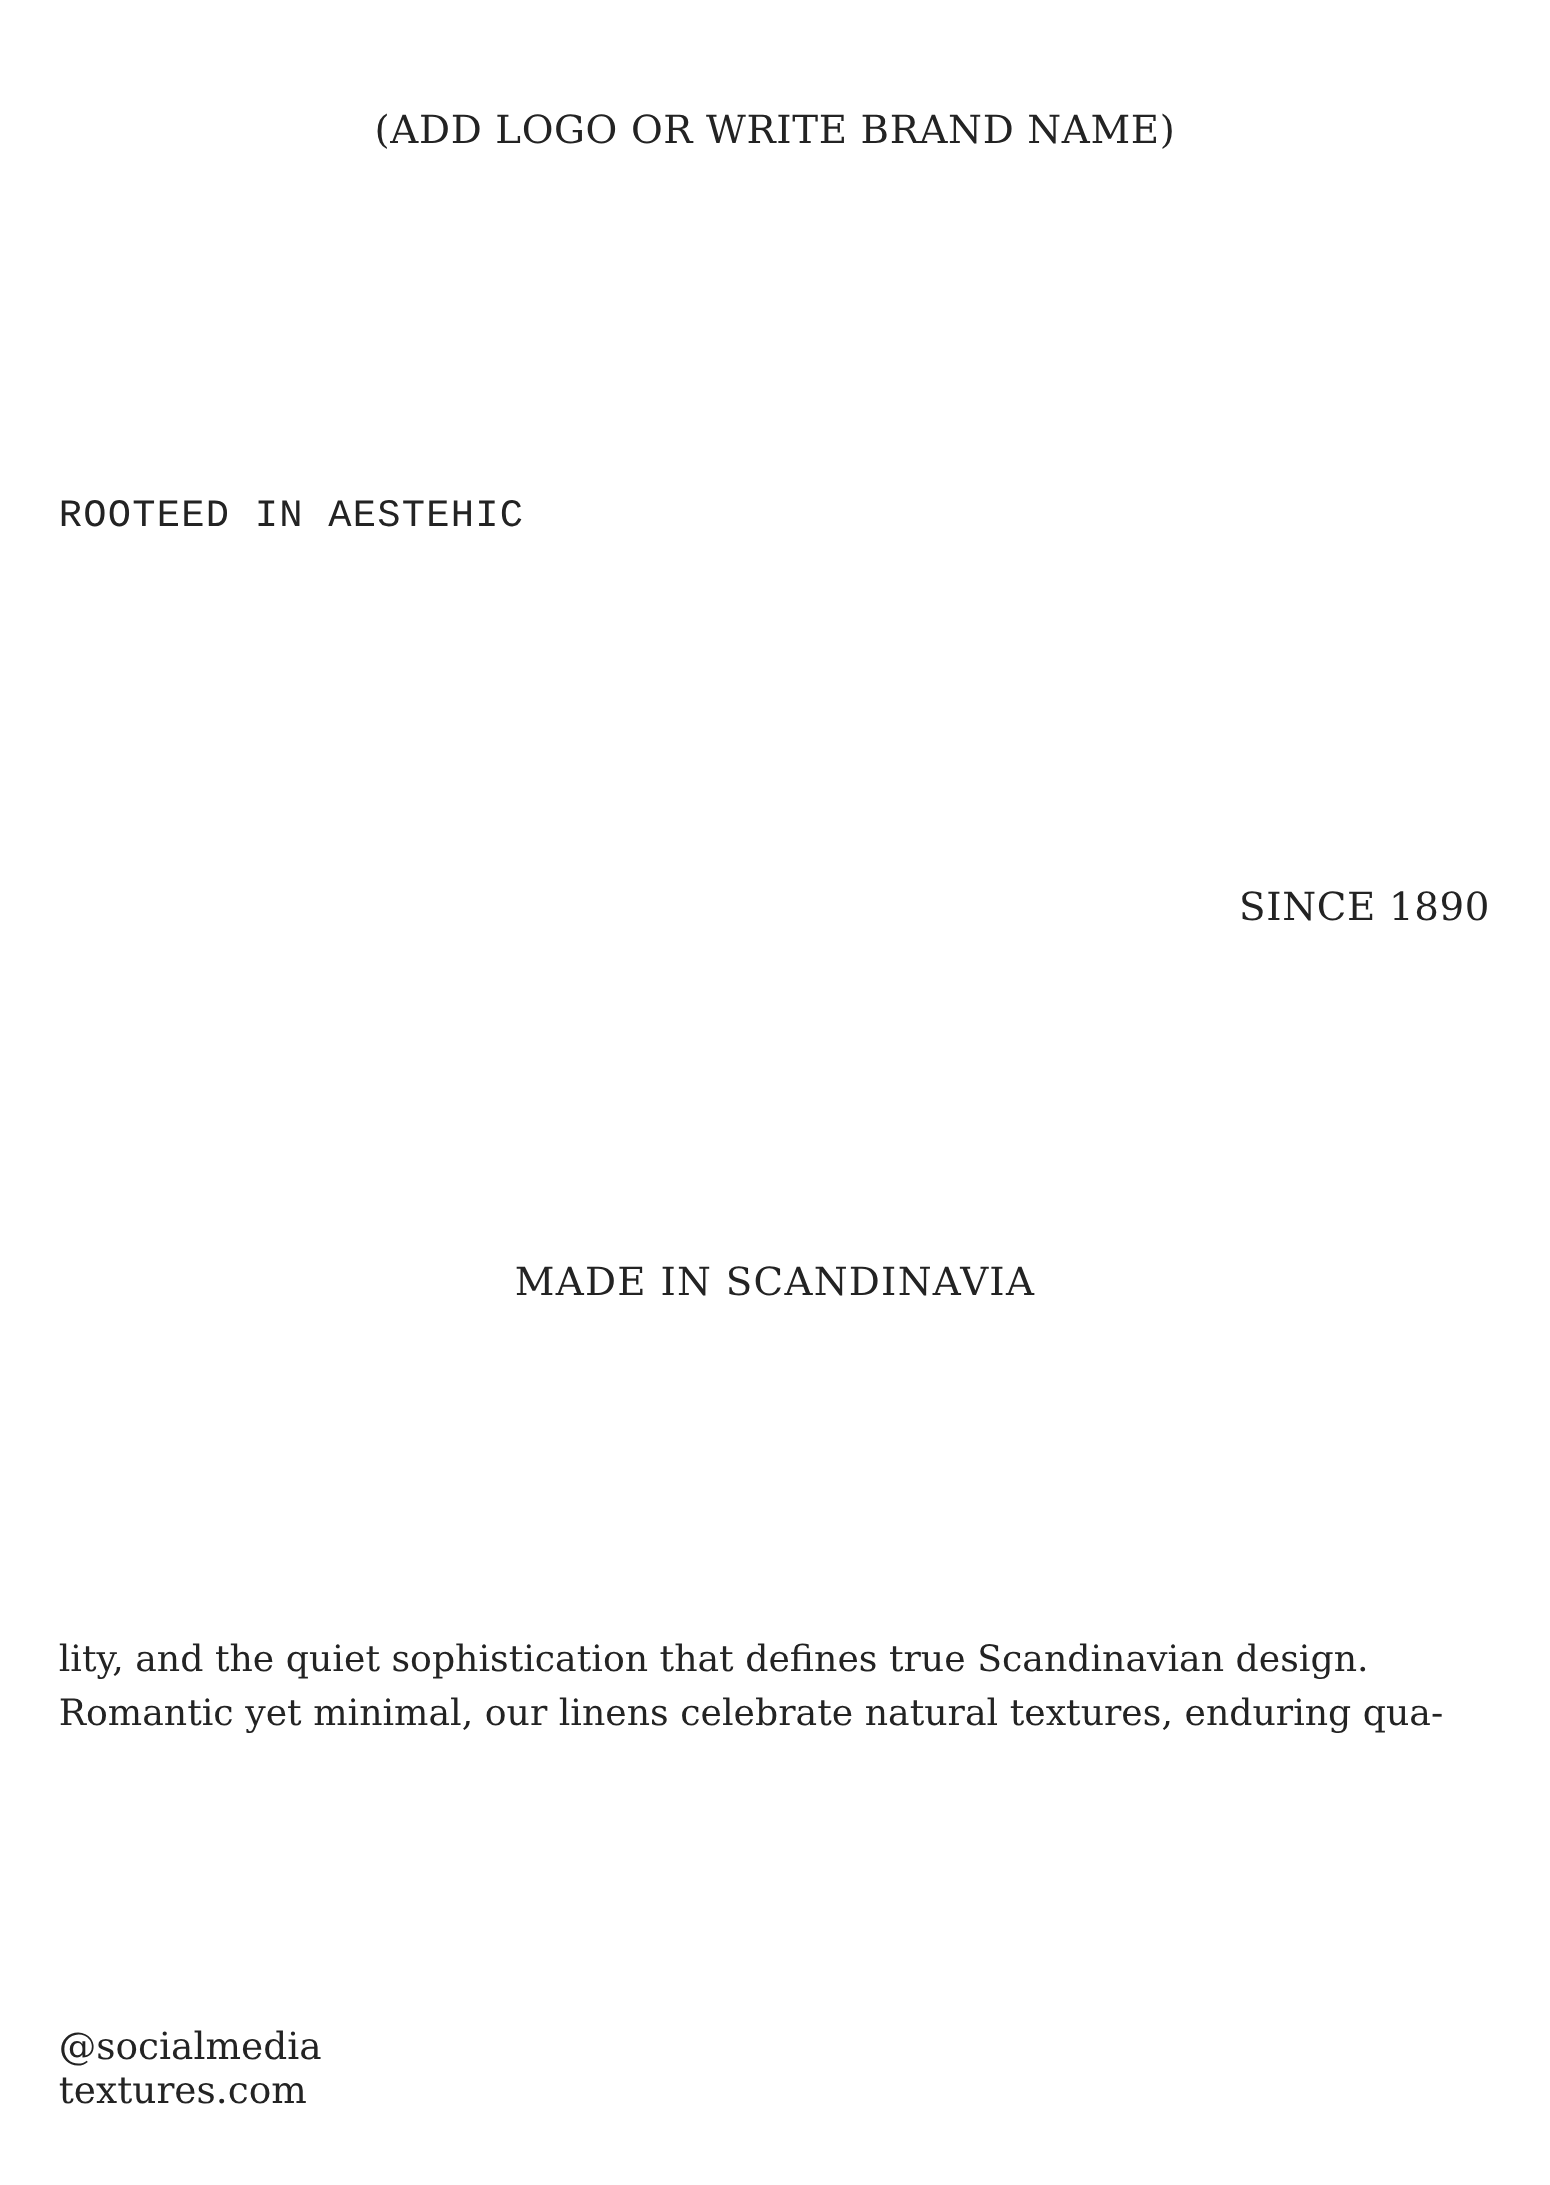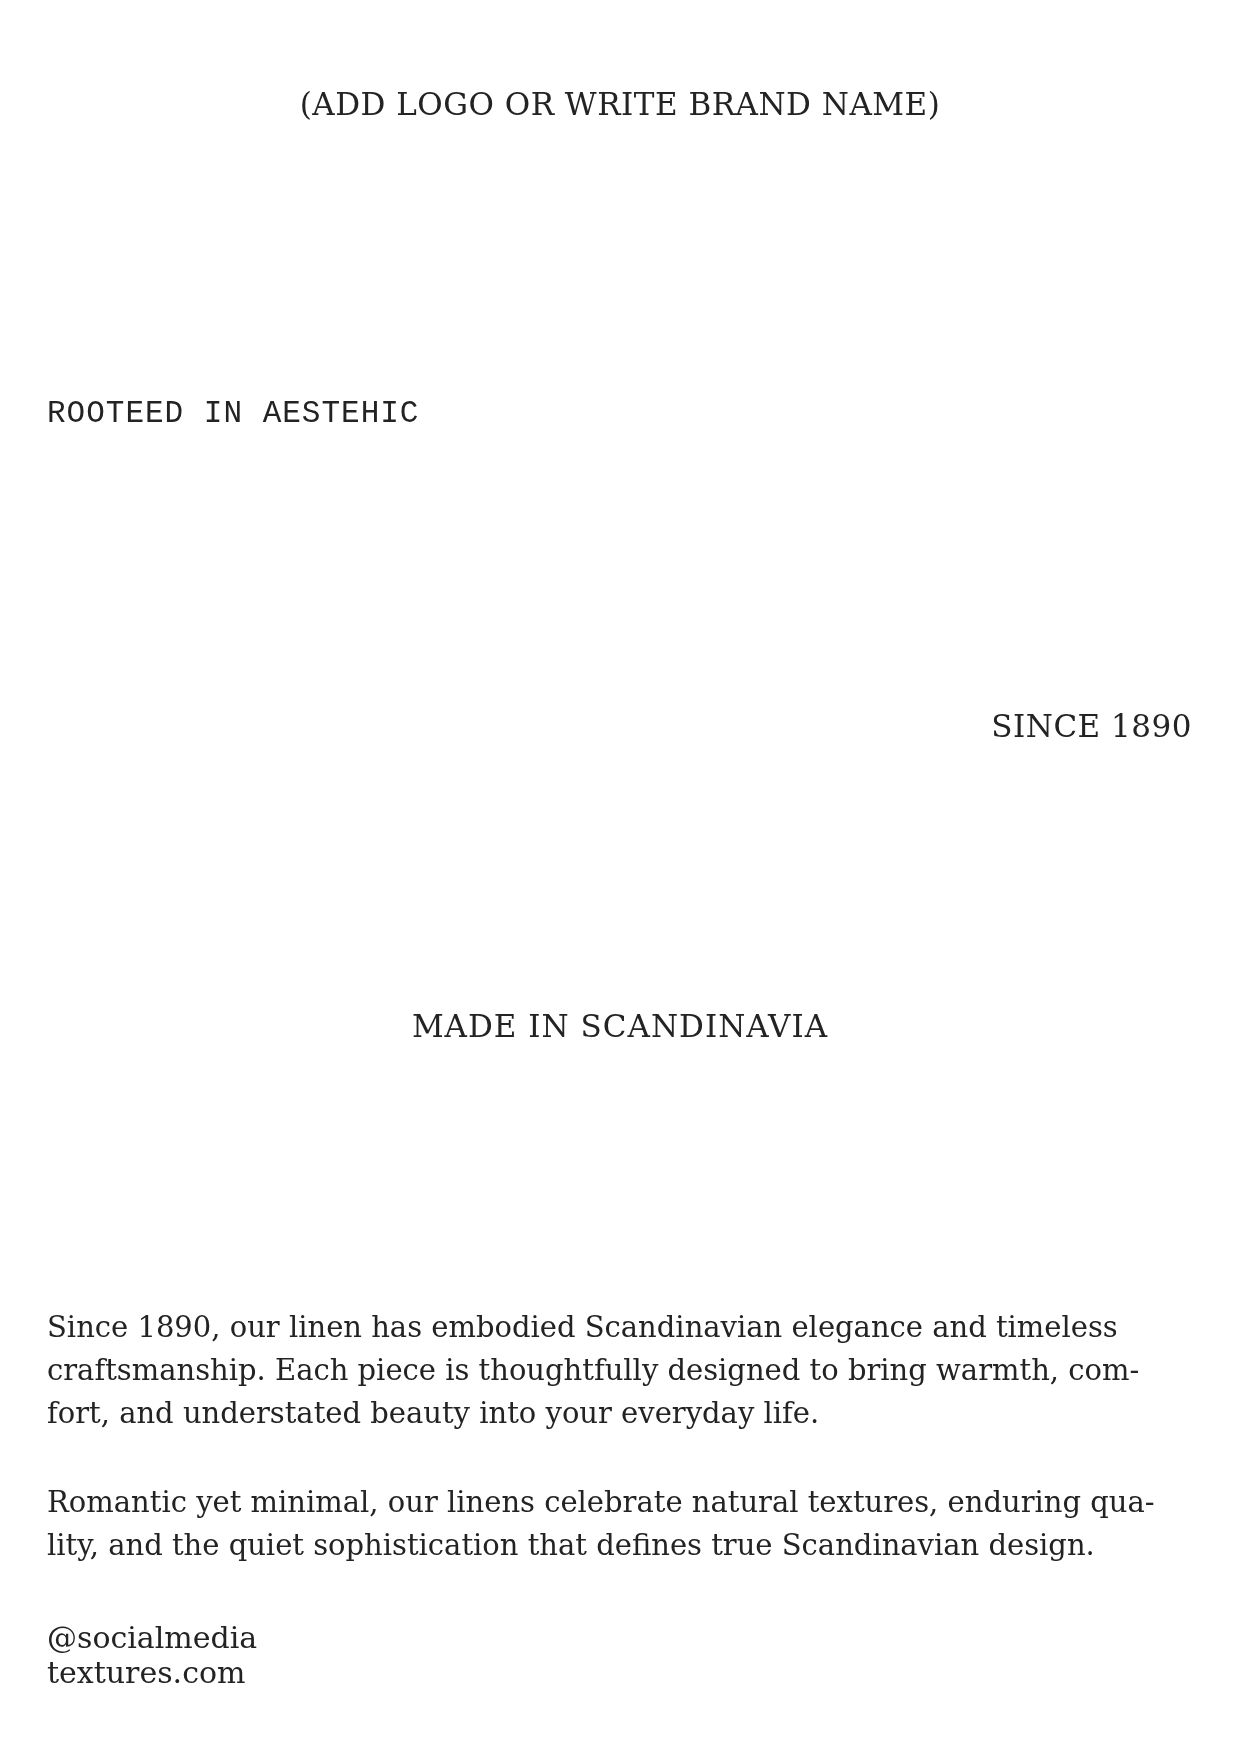--- a/index.html
+++ b/index.html
@@ -86,27 +86,22 @@
   <div class="brand-placeholder">(ADD LOGO OR WRITE BRAND NAME)</div>
 
   <div class="tagline-left">ROOTEED IN AESTEHIC</div>
 
   <div class="tagline-right">SINCE 1890</div>
 
   <div class="tagline-center">MADE IN SCANDINAVIA</div>
 
   <div class="body-copy">
     <div class="body-paragraph">
-      <div class="body-line">Since 1890, our linen has embodied Scandinavian elegance and timeless</div>
-      <div class="body-line">craftsmanship. Each piece is thoughtfully designed to bring warmth, com-</div>
-      <div class="body-line">fort, and understated beauty into your everyday life.</div>
-    </div>
-    <div class="body-paragraph">
+      <div class="body-line">lity, and the quiet sophistication that defines true Scandinavian design.</div>
       <div class="body-line">Romantic yet minimal, our linens celebrate natural textures, enduring qua-</div>
-      <div class="body-line">lity, and the quiet sophistication that defines true Scandinavian design.</div>
     </div>
   </div>
 
   <div class="footer">
     <div class="footer-item">@socialmedia</div>
     <div class="footer-item">textures.com</div>
   </div>
 
 </div>
 

